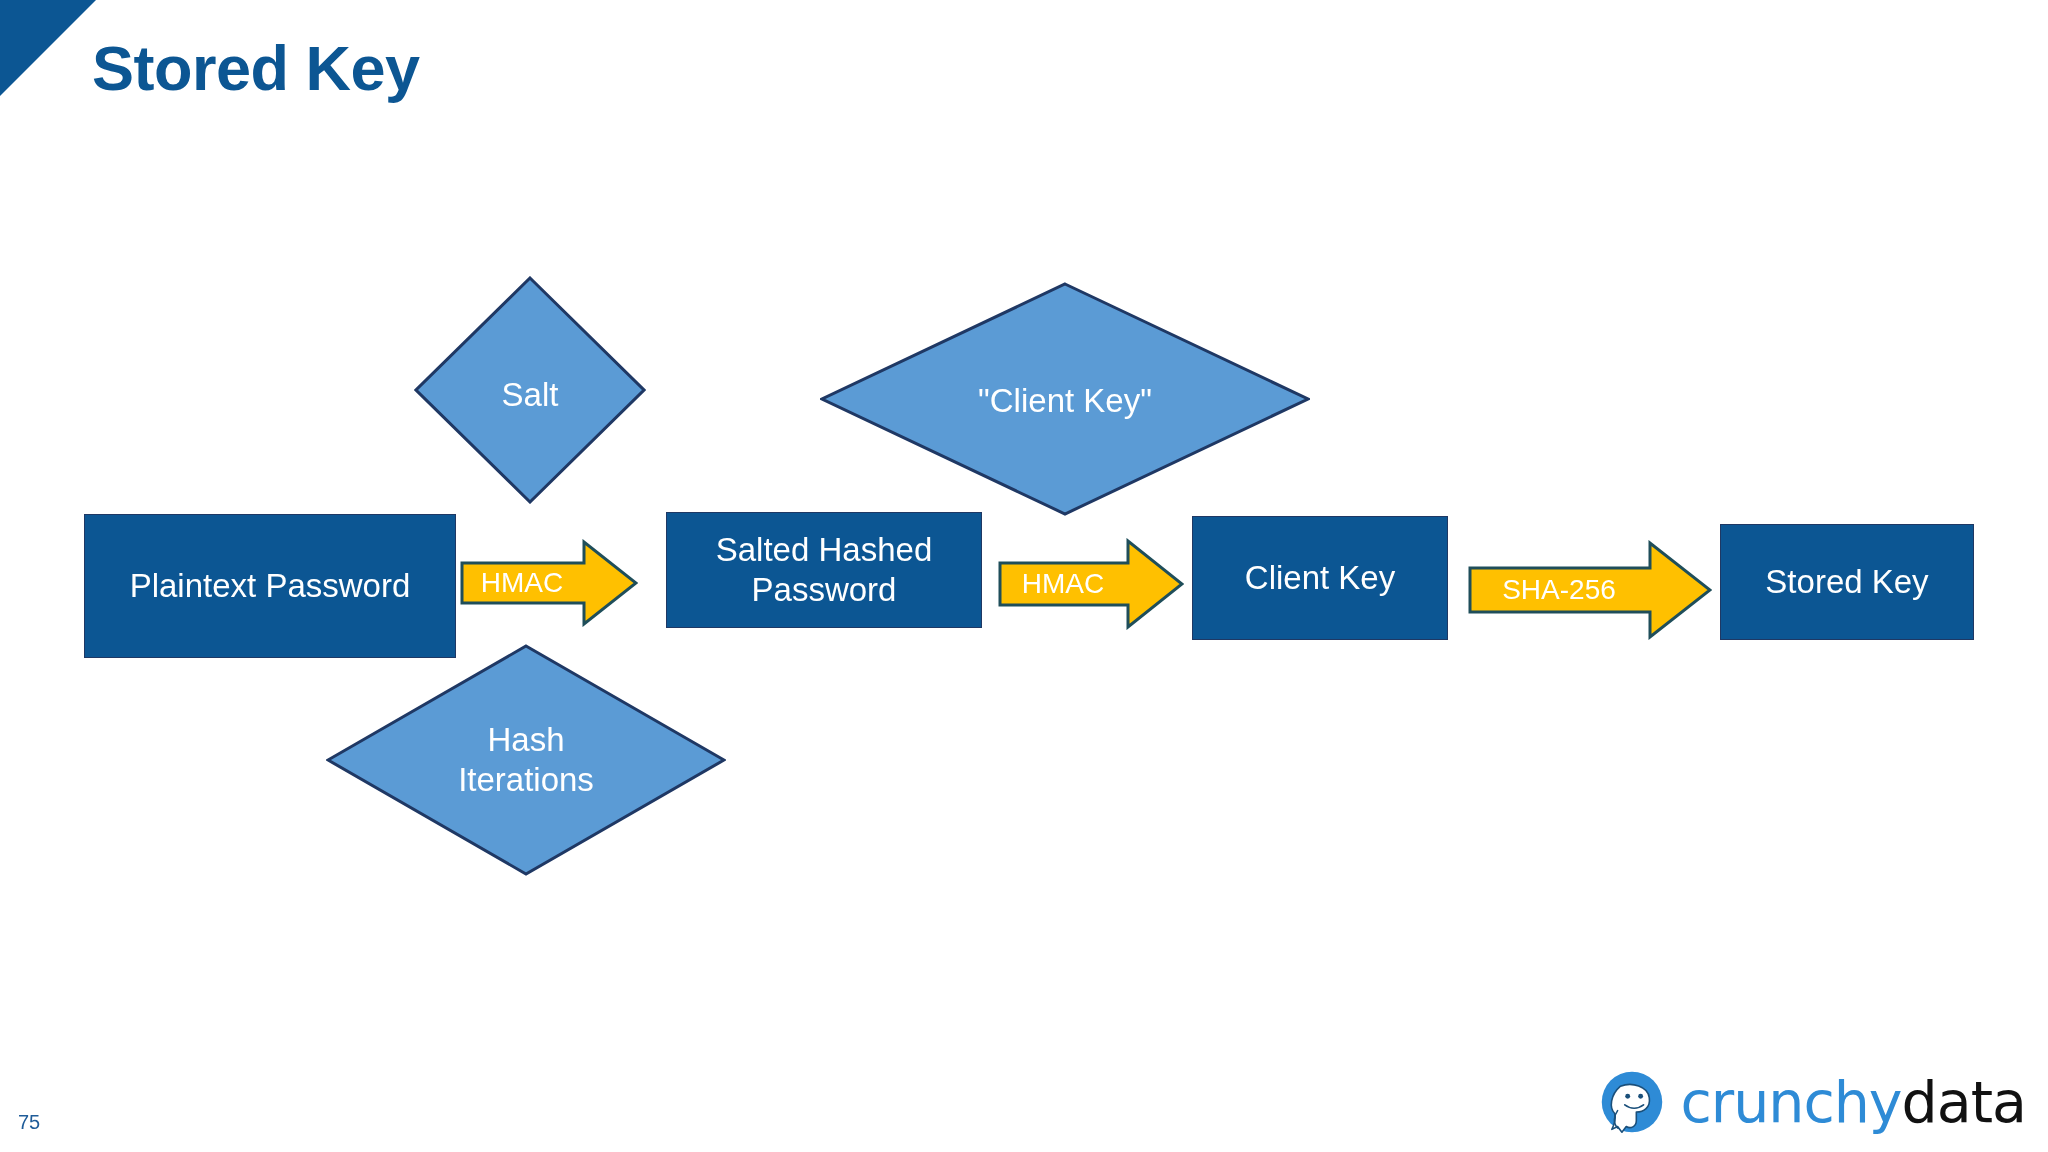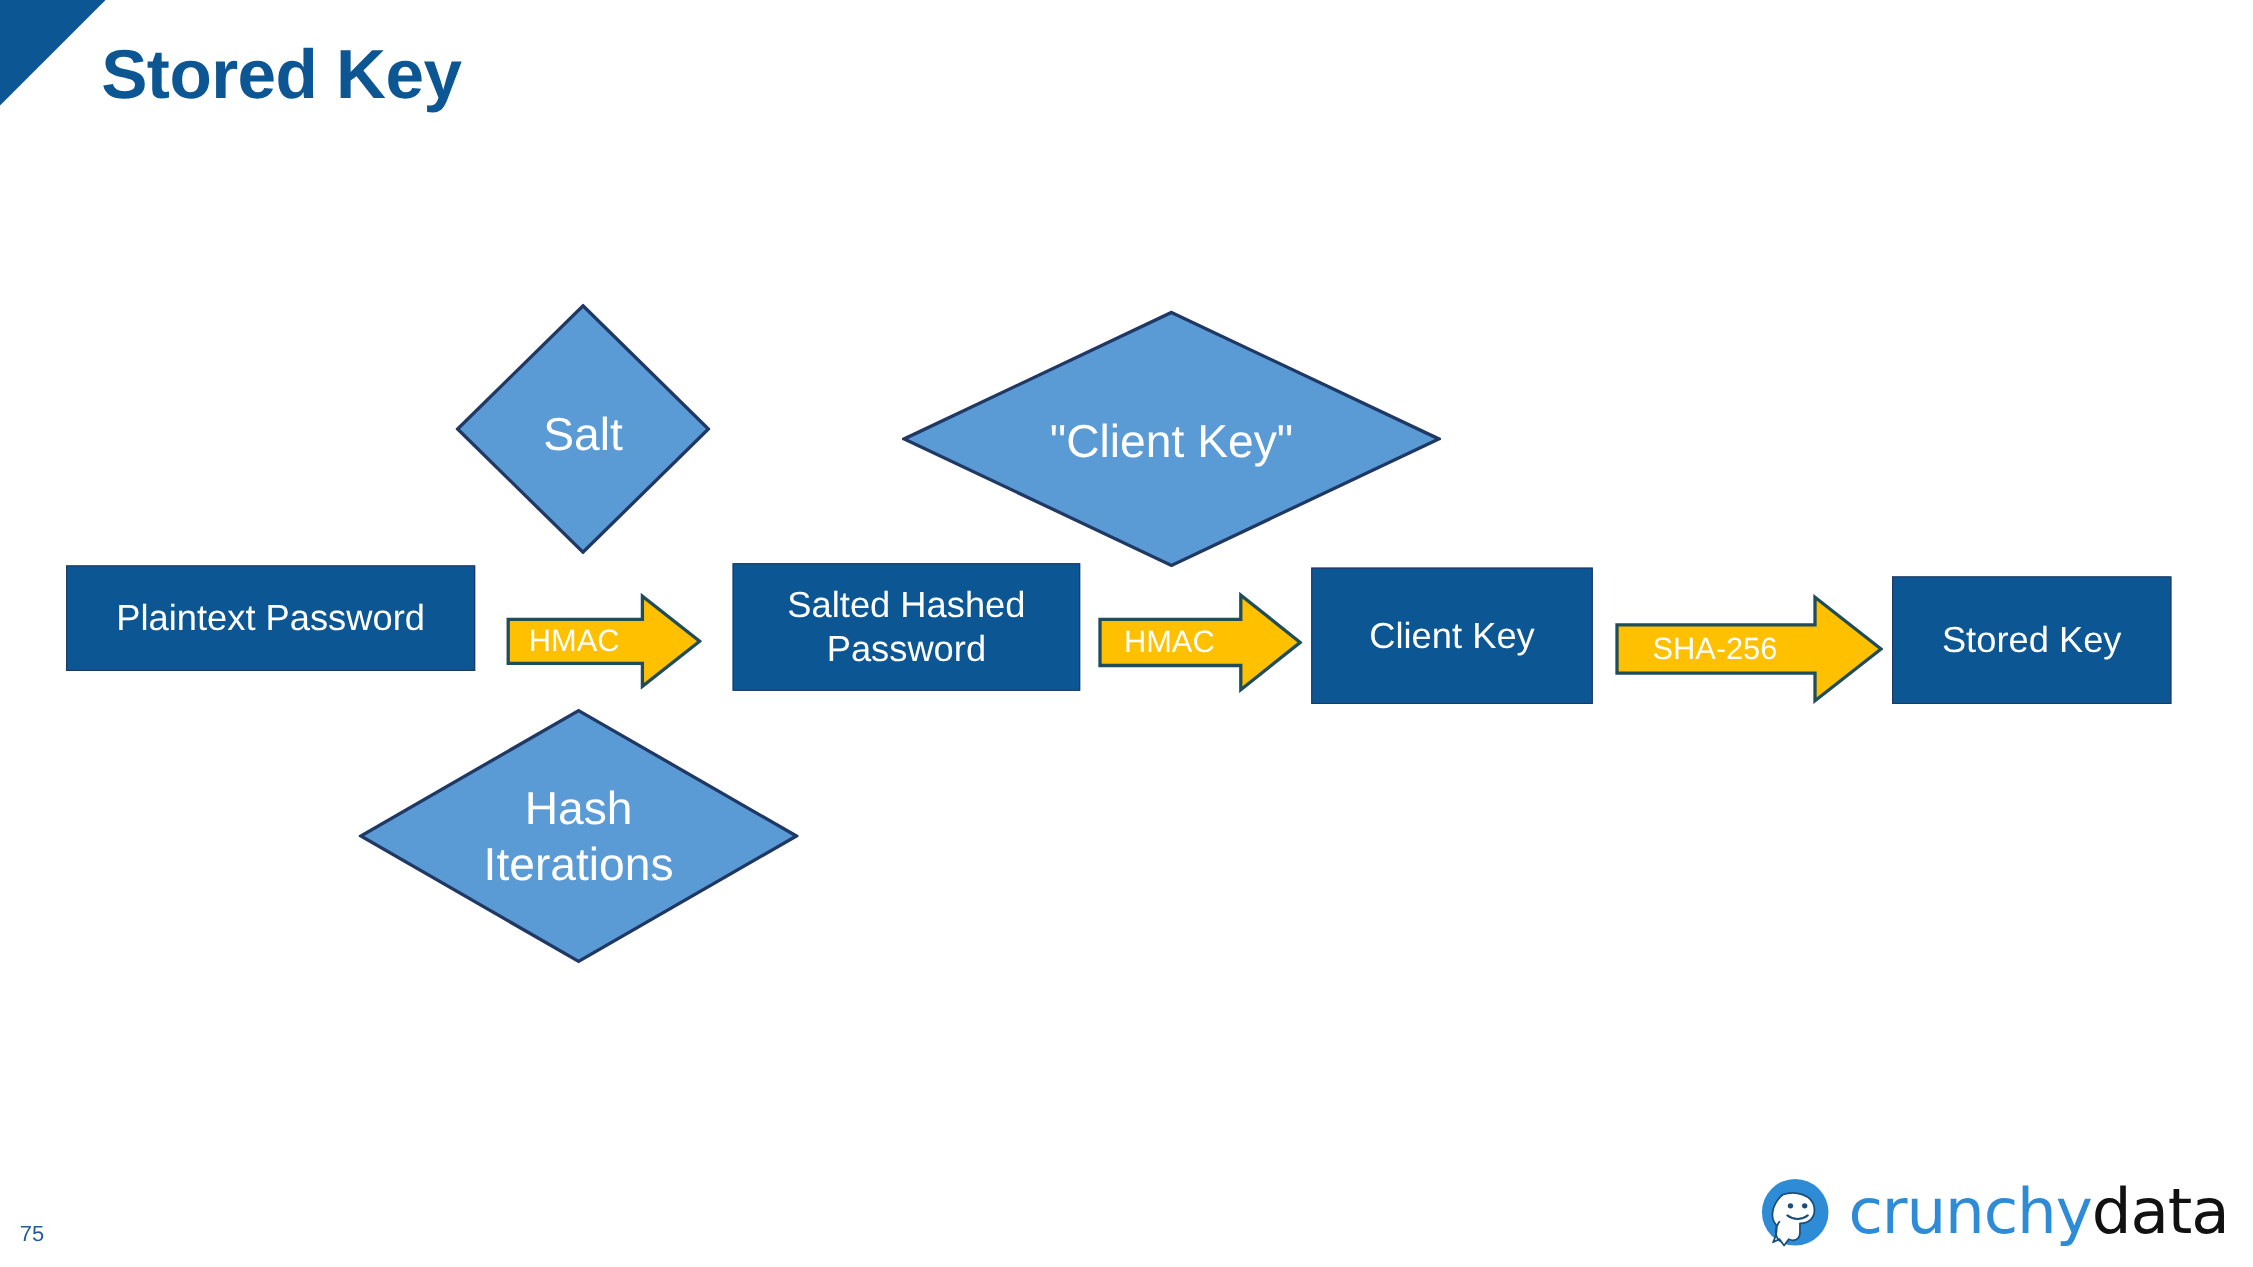--- a/index.html
+++ b/index.html
@@ -62,21 +62,21 @@
   }
   .diamond-shape {
     position: absolute;
     left: 0; top: 0;
     width: 100%;
     height: 100%;
   }
   .diamond-label {
     position: relative;
     z-index: 2;
-    font-size: 42px;
+    font-size: 33px;
     line-height: 1.22;
     color: #ffffff;
     text-align: center;
     width: 100%;
   }
 
   .arrow-node {
     position: absolute;
   }
   .arrow-shape {
@@ -159,21 +159,21 @@
   <div class="node diamond-node" style="left:326px; top:644px; width:400px; height:232px;">
     <svg class="diamond-shape" viewBox="0 0 400 232" preserveAspectRatio="none">
       <polygon points="200,2 398,116 200,230 2,116" fill="#5B9BD5" stroke="#1F3864" stroke-width="3"></polygon>
     </svg>
     <div class="diamond-label">
       <span>Hash</span><br>
       <span>Iterations</span>
     </div>
   </div>
 
-  <div class="node rect-node" style="left:60px; top:514px; width:372px; height:96px;">
+  <div class="node rect-node" style="left:84px; top:514px; width:372px; height:144px;">
     <span>Plaintext Password</span>
   </div>
 
   <div class="node rect-node" style="left:1192px; top:516px; width:256px; height:124px;">
     <span>Client Key</span>
   </div>
 
   <div class="node rect-node" style="left:666px; top:512px; width:316px; height:116px;">
     <span>
       <span>Salted Hashed</span><br>

